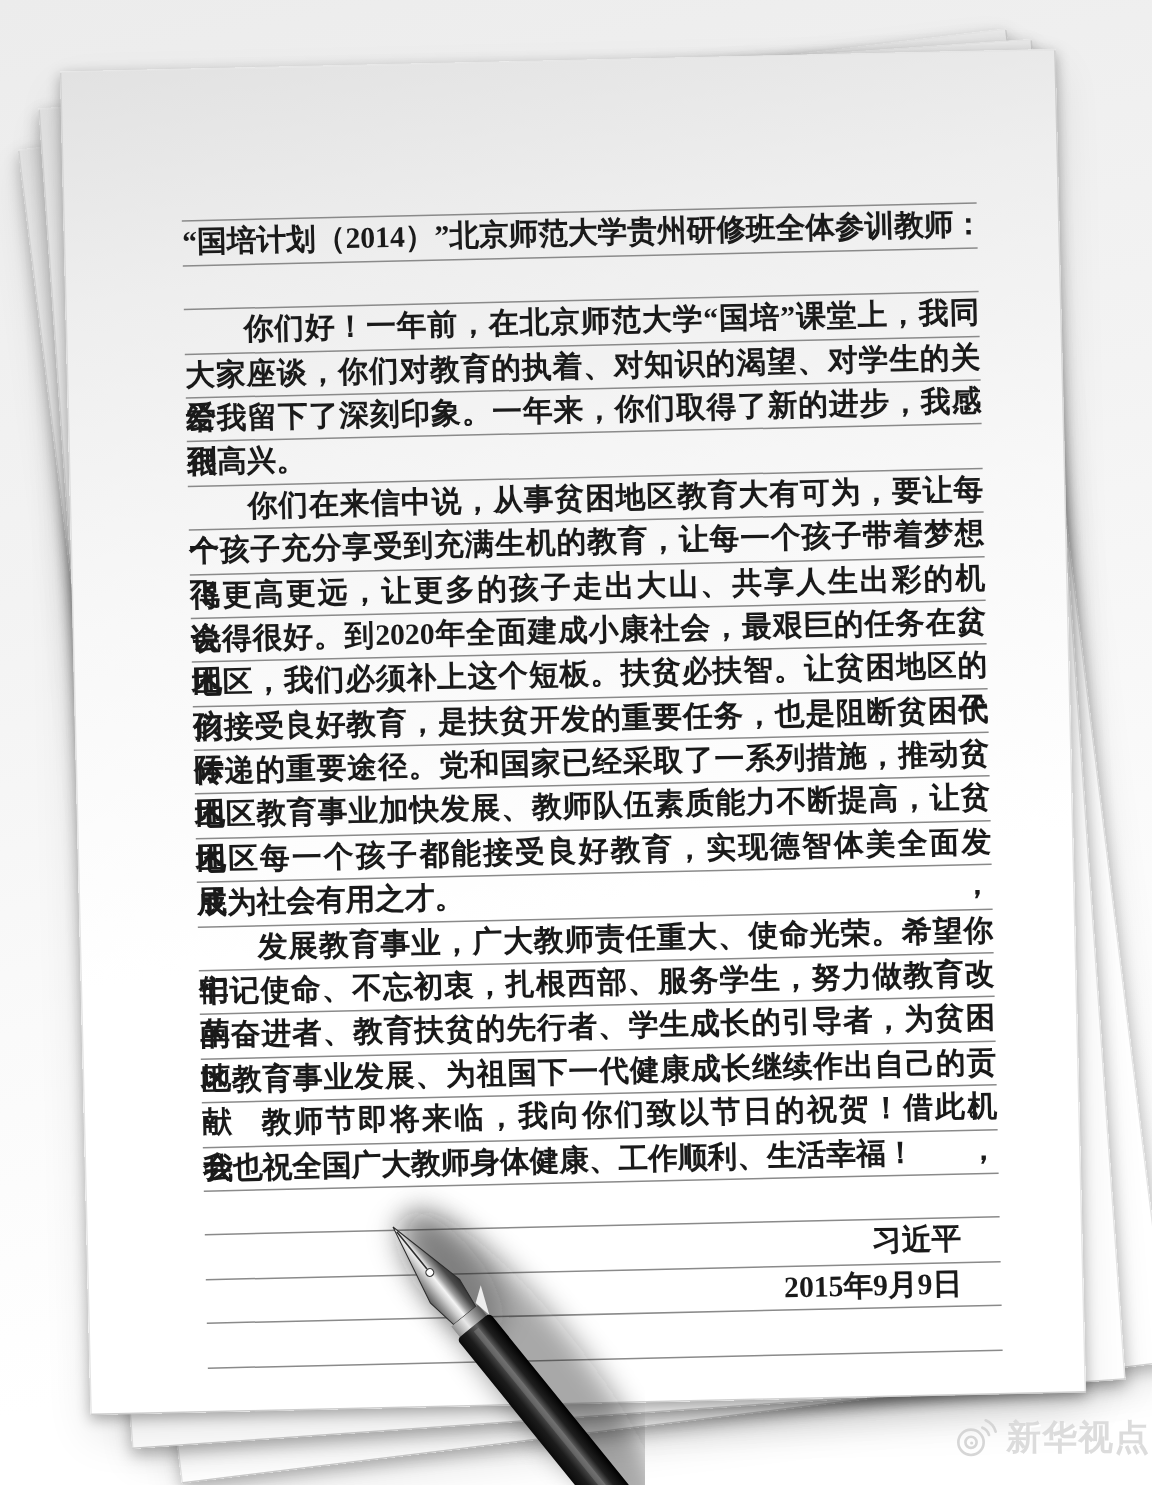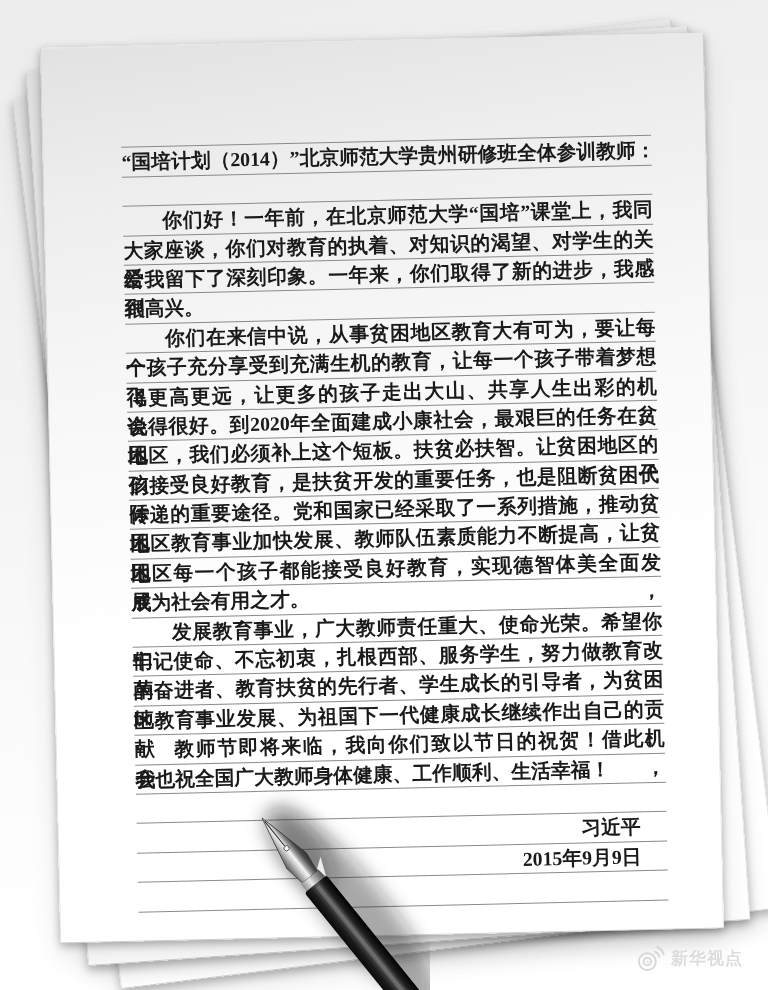--- a/index.html
+++ b/index.html
@@ -37,21 +37,21 @@
   }
   .ln.j{text-align:justify;text-align-last:justify;white-space:normal;}
   .ln.ind{text-indent:2em;}
   .ln.r{text-align:right;padding-right:26px;}
   .pen-svg{position:absolute;left:170px;top:778px;width:260px;height:214px;z-index:5;}
   .watermark{
     position:absolute;left:634px;top:942px;display:flex;align-items:center;gap:5px;z-index:4;
   }
   .watermark-text{
     font-family:"Liberation Sans","DejaVu Sans",sans-serif;
-    font-size:17px;font-weight:700;letter-spacing:1px;
+    font-size:23px;font-weight:700;letter-spacing:1px;
     color:rgba(214,214,214,0.85);
     text-shadow:1px 1px 0 rgba(255,255,255,0.95);
     white-space:nowrap;
   }
 </style>
 </head>
 <body>
 
 <div class="sheet sheet-b2"></div>
 <div class="sheet sheet-b1"></div>

